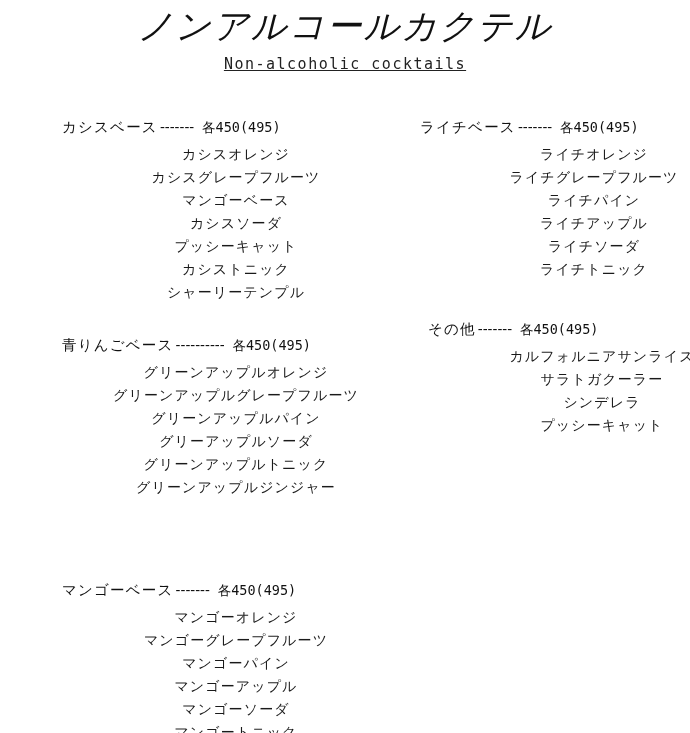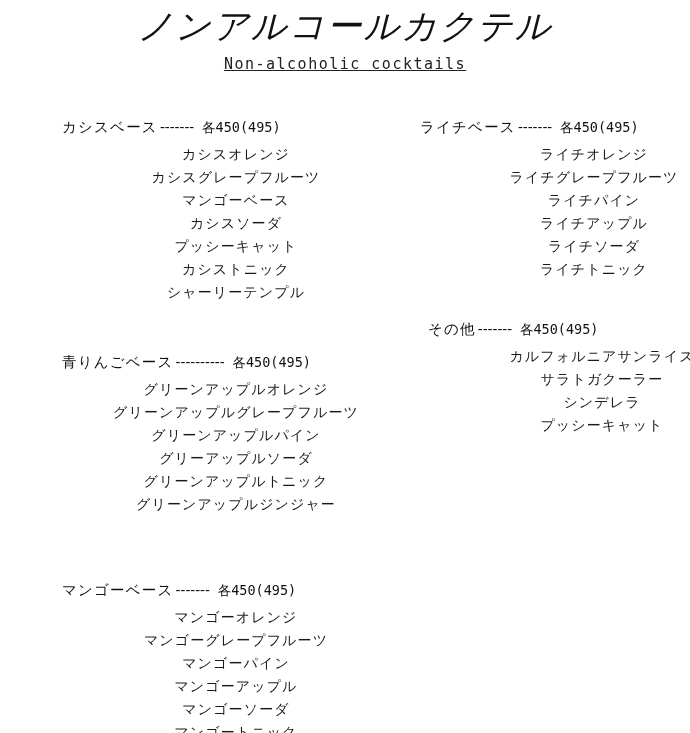--- a/index.html
+++ b/index.html
@@ -107,21 +107,21 @@
         <li>カシスオレンジ</li>
         <li>カシスグレープフルーツ</li>
         <li>マンゴーベース</li>
         <li>カシスソーダ</li>
         <li>プッシーキャット</li>
         <li>カシストニック</li>
         <li>シャーリーテンプル</li>
       </ul>
     </div>
 
-    <div class="group" style="top:353px;">
+    <div class="group" style="top:336px;">
       <div class="group-head">
         <span>青りんごベース</span><span class="dashes">----------</span>&nbsp;<span class="price">各450(495)</span>
       </div>
       <ul class="items">
         <li>グリーンアップルオレンジ</li>
         <li>グリーンアップルグレープフルーツ</li>
         <li>グリーンアップルパイン</li>
         <li>グリーアップルソーダ</li>
         <li>グリーンアップルトニック</li>
         <li>グリーンアップルジンジャー</li>

